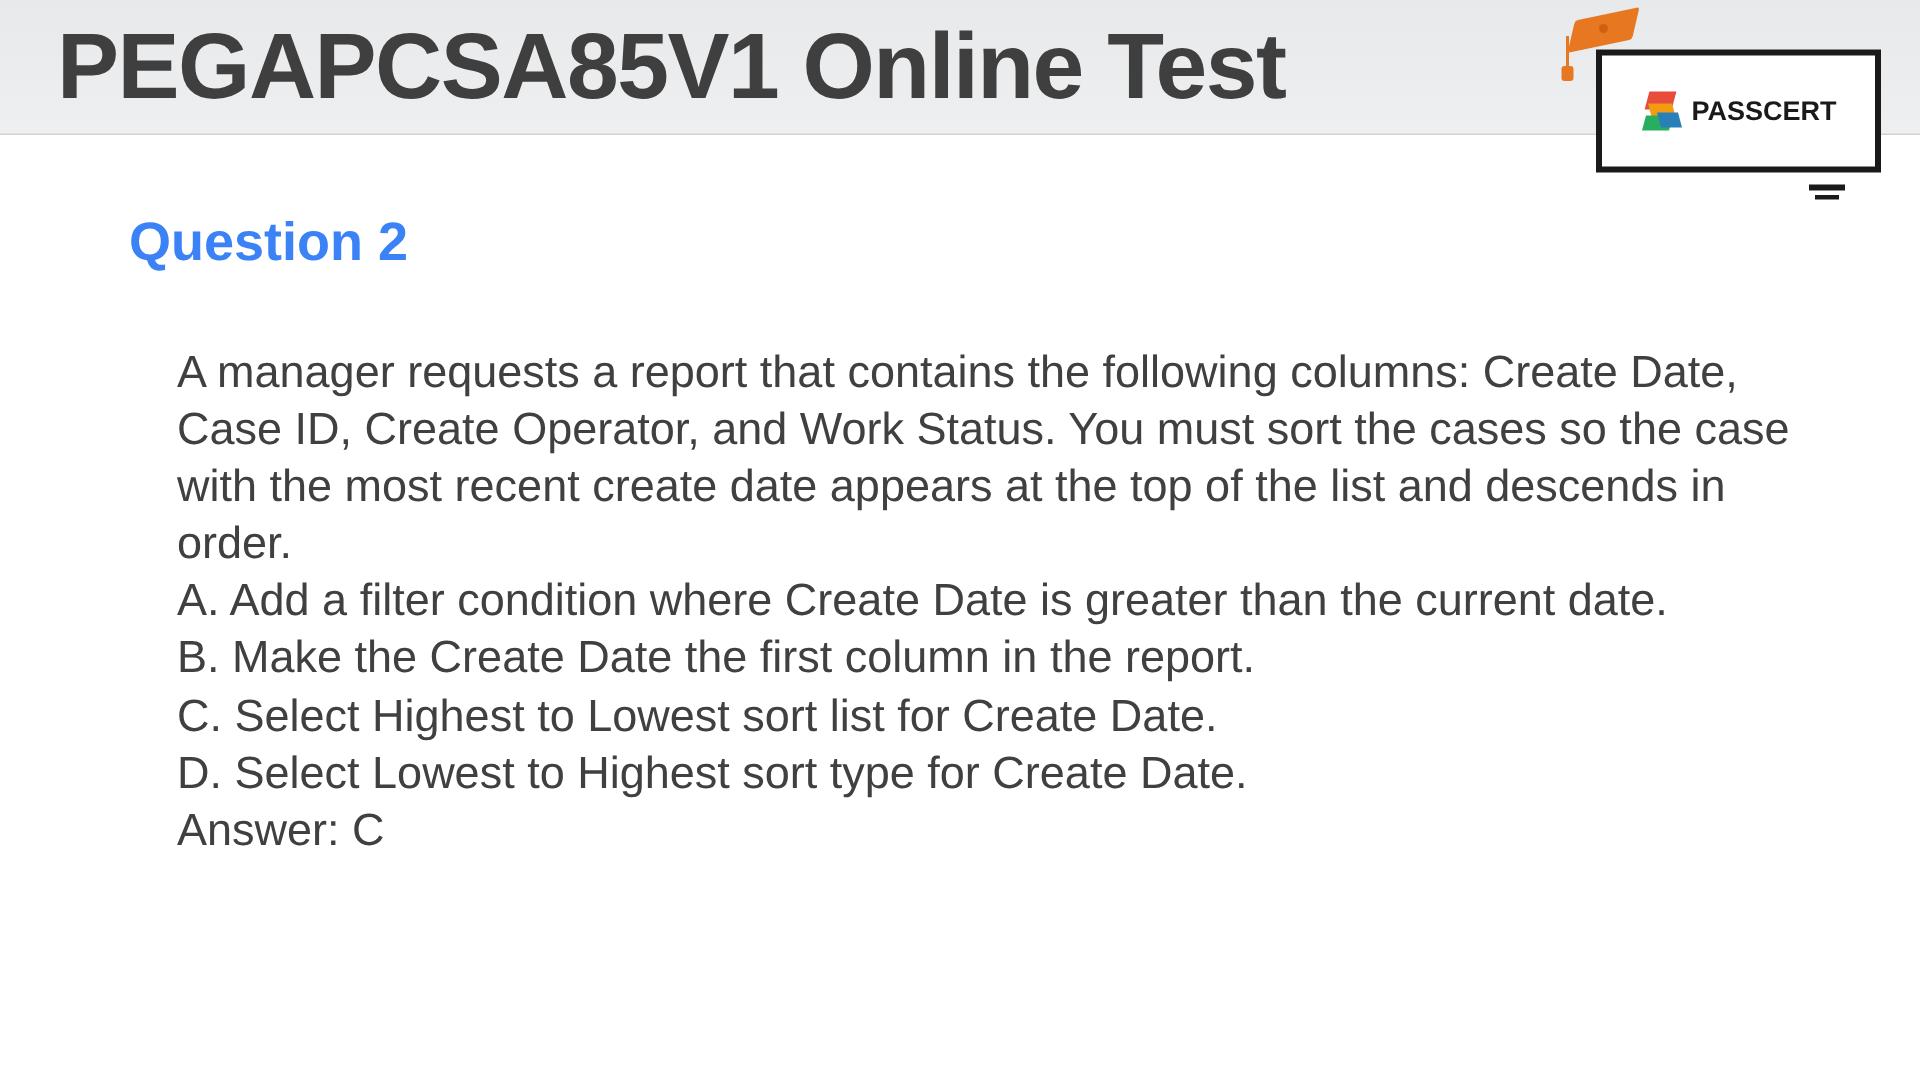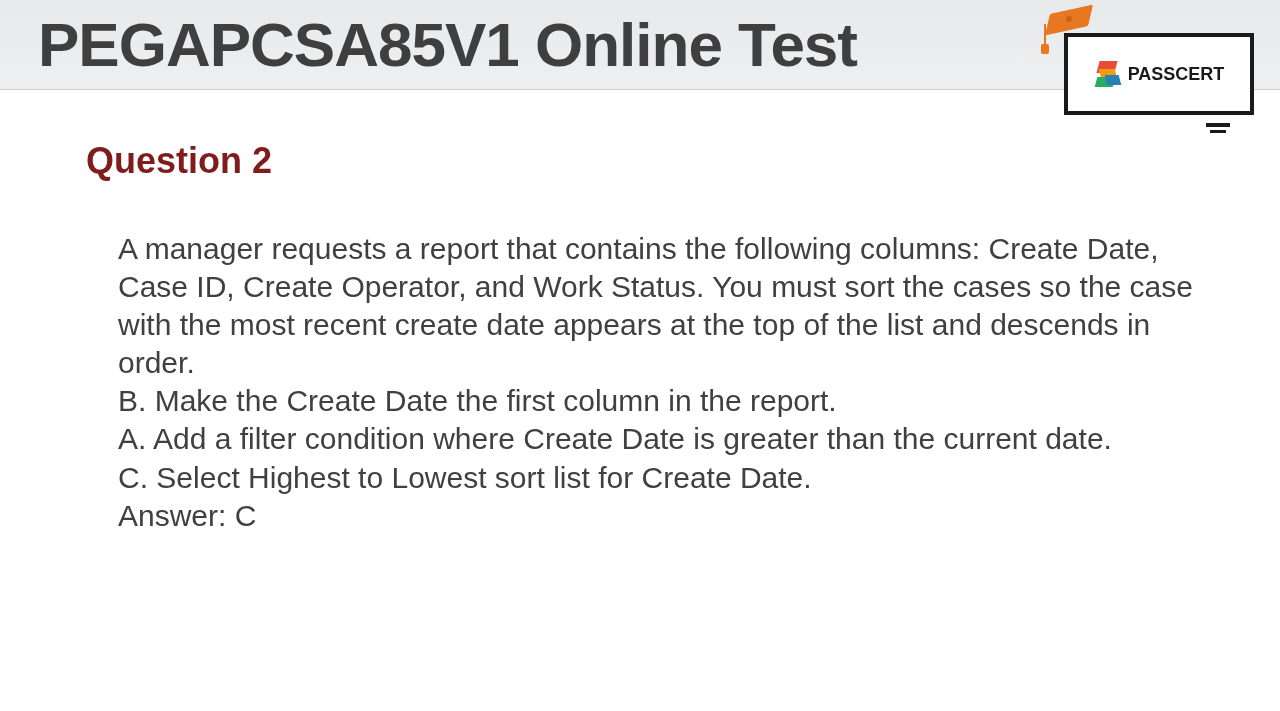--- a/index.html
+++ b/index.html
@@ -156,21 +156,21 @@
       font-weight: bold;
       color: #1a1a1a;
       letter-spacing: 0px;
     }
     .content {
       padding: 50px 80px 0 86px;
     }
     .question-number {
       font-size: 36px;
       font-weight: bold;
-      color: #7f1d1d;
+      color: #3b82f6;
       margin-bottom: 48px;
     }
     .question-body {
       padding-left: 32px;
       font-size: 30px;
       color: #404040;
       line-height: 1.27;
     }
     .question-text {
       margin-bottom: 0;
@@ -209,18 +209,19 @@
     </div>
     <div class="logo-stand"></div>
     <div class="logo-stand2"></div>
   </div>
 </div>
 
 <div class="content">
   <div class="question-number">Question 2</div>
   <div class="question-body">
     <div class="question-text">A manager requests a report that contains the following columns: Create Date, Case ID, Create Operator, and Work Status. You must sort the cases so the case with the most recent create date appears at the top of the list and descends in order.</div>
+    <div class="option">A. Add a filter condition where Create Date is greater than the current date.</div>
     <div class="option">B. Make the Create Date the first column in the report.</div>
-    <div class="option">A. Add a filter condition where Create Date is greater than the current date.</div>
     <div class="option">C. Select Highest to Lowest sort list for Create Date.</div>
+    <div class="option">D. Select Lowest to Highest sort type for Create Date.</div>
     <div class="answer">Answer: C</div>
   </div>
 </div>
 
 </body></html>

